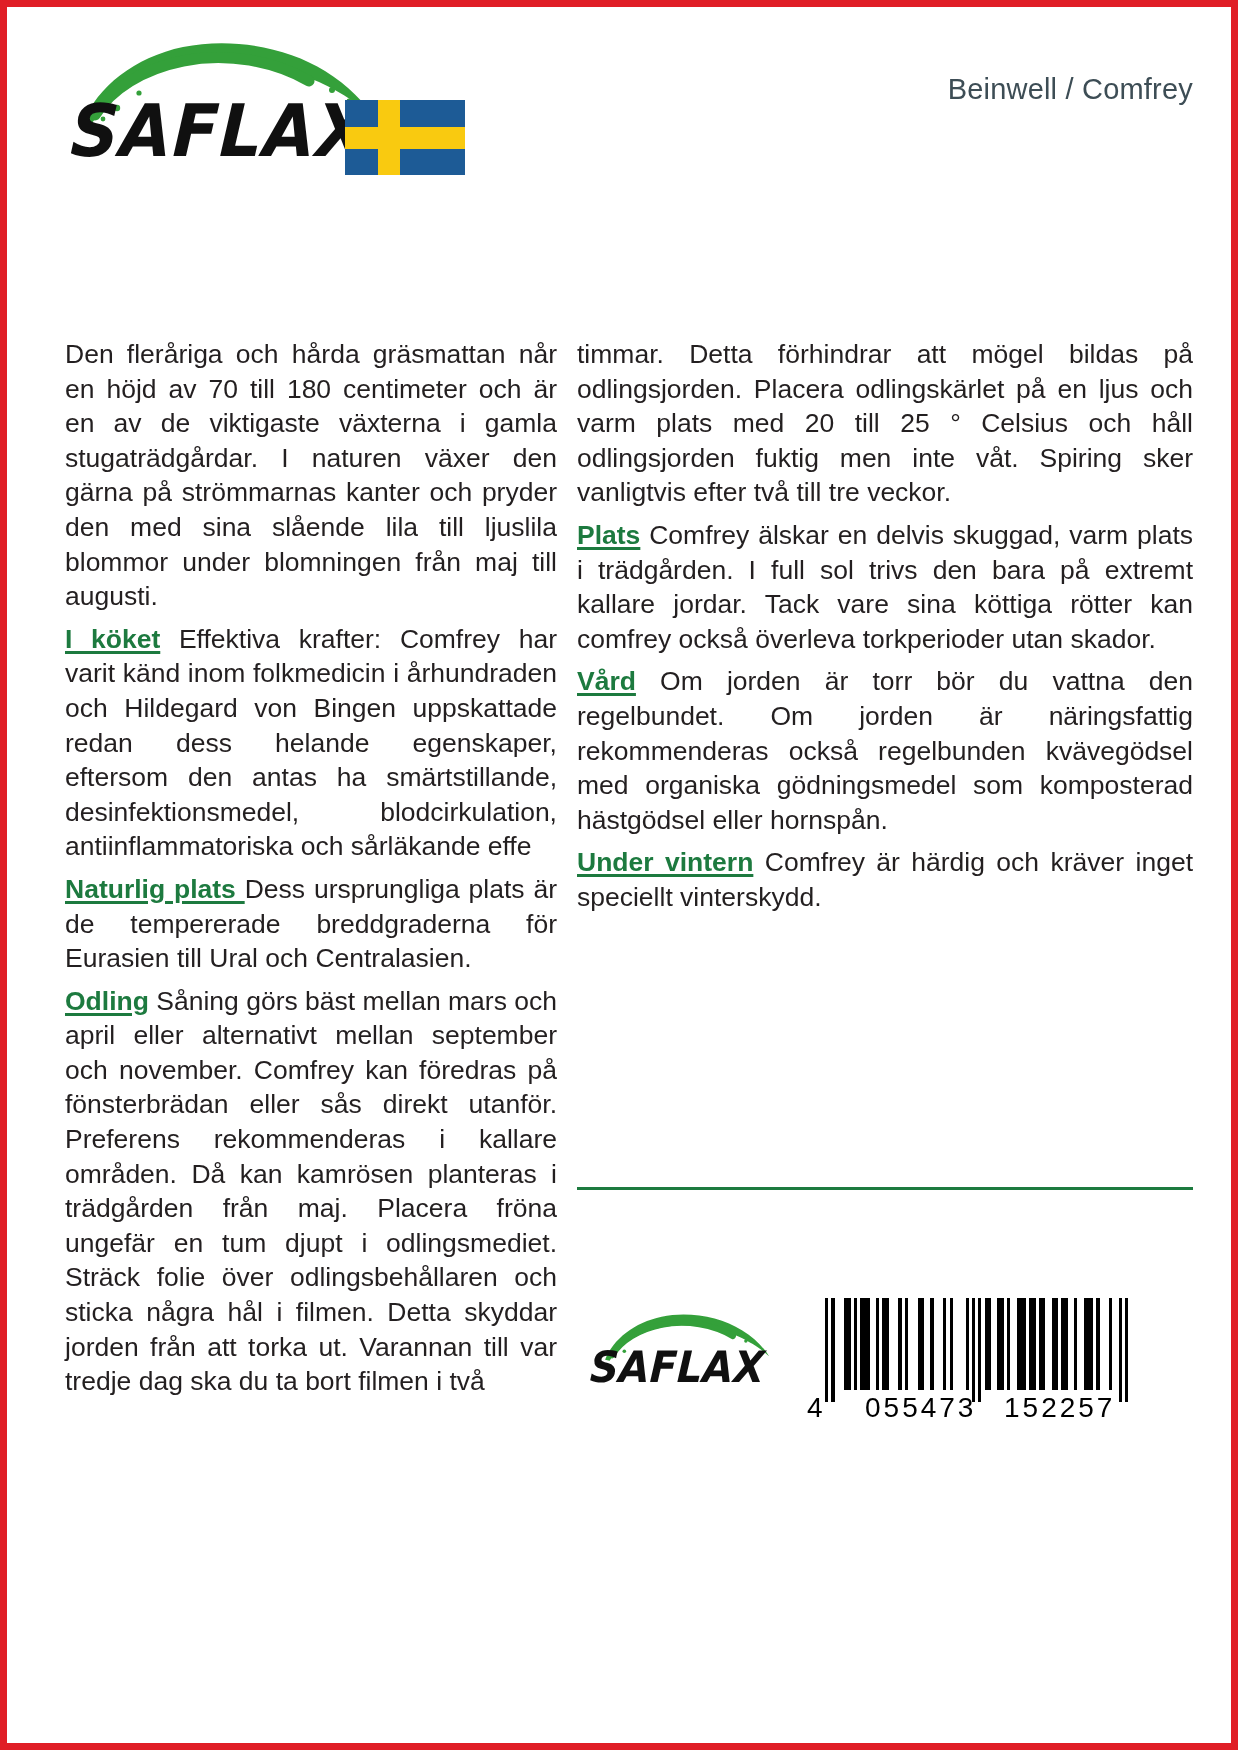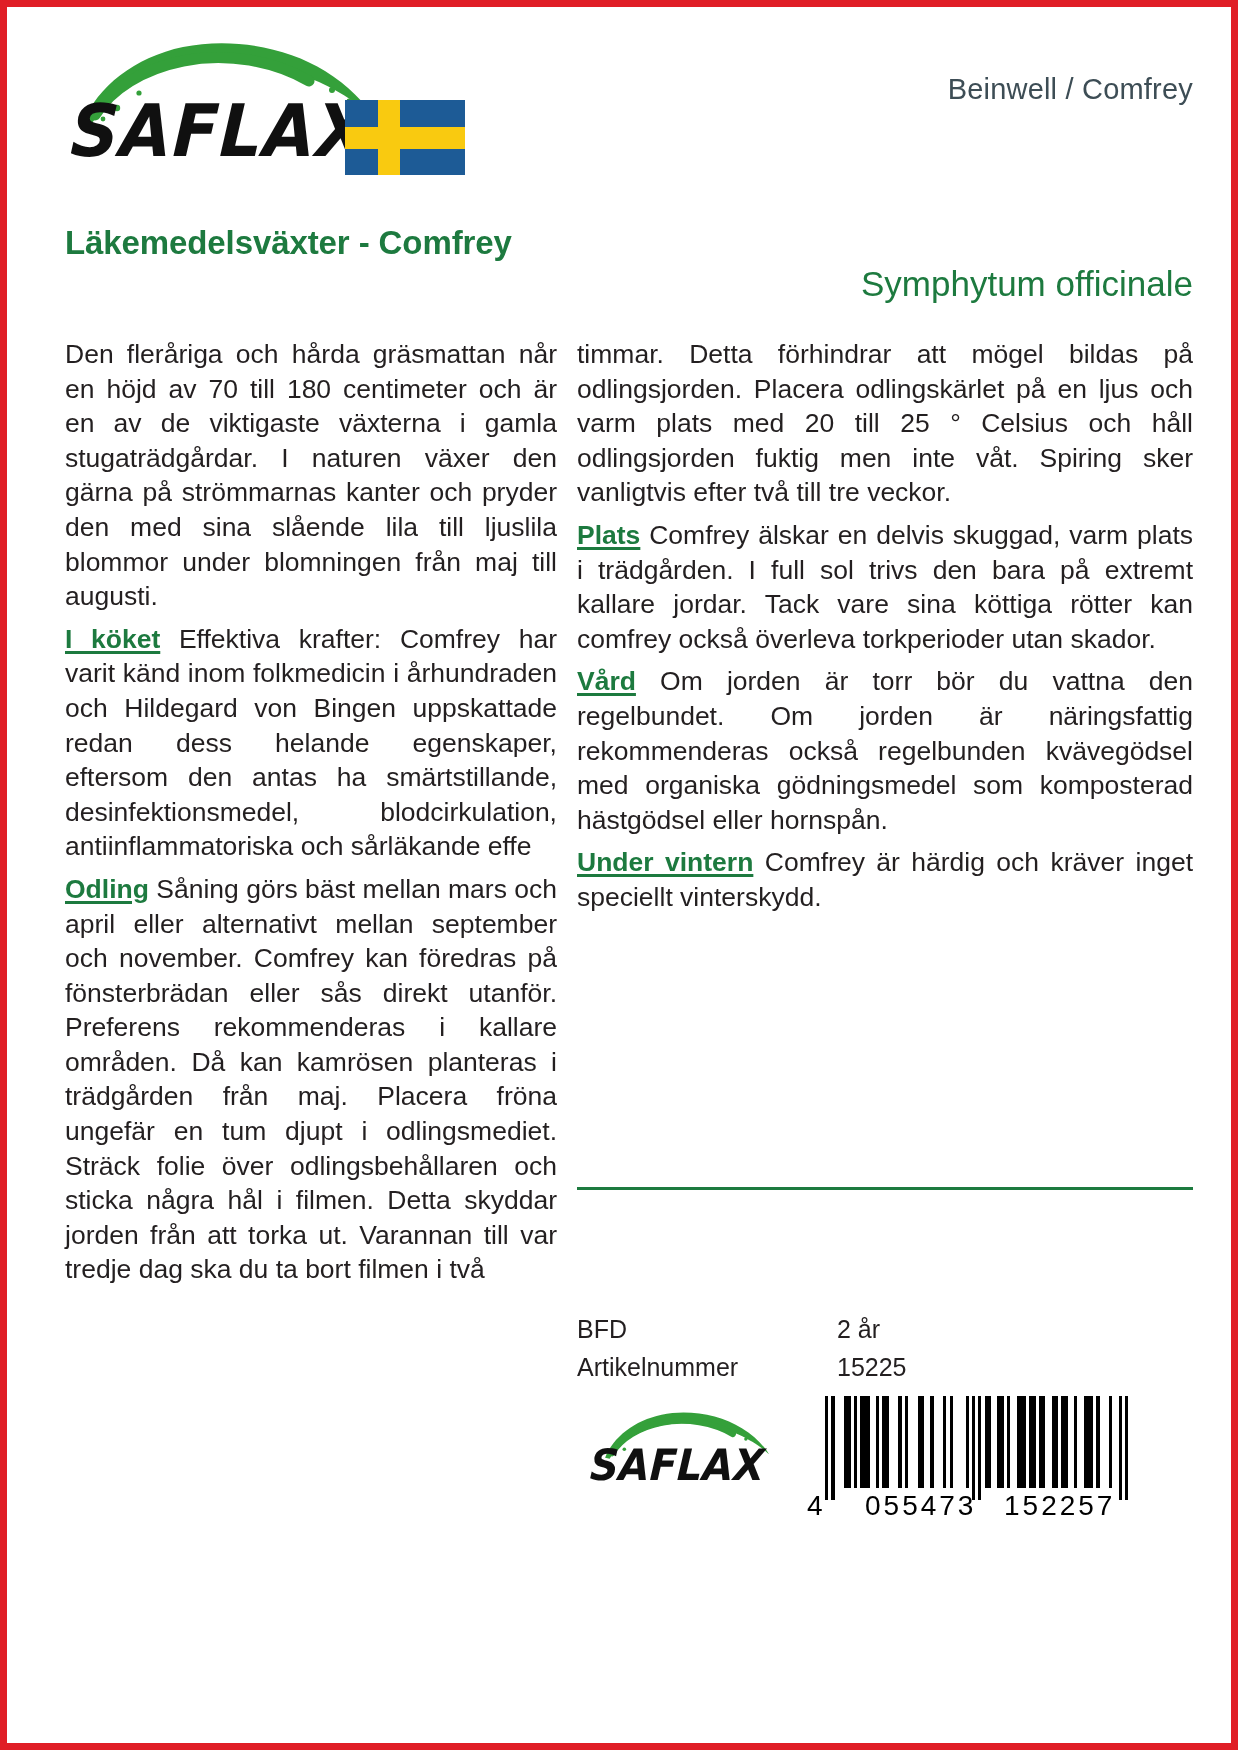--- a/index.html
+++ b/index.html
@@ -298,33 +298,32 @@
     </div>
 
     <div class="flag">
       <div class="cross-v"></div>
       <div class="cross-h"></div>
     </div>
 
     <div class="header-name">Beinwell / Comfrey</div>
   </div>
 
-  <div class="title-row">
-    <div class="main-title">Läkemedelsväxter - Comfrey</div>
-    <div class="latin-name">Symphytum officinale</div>
-  </div>
 
   <div class="columns">
 
     <div class="col col-left">
       <p class="body">
         <span class="hd"></span><span>Den fleråriga och hårda gräsmattan når en höjd av 70 till 180 centimeter och är en av de viktigaste växterna i gamla stugaträdgårdar. I naturen växer den gärna på strömmarnas kanter och pryder den med sina slående lila till ljuslila blommor under blomningen från maj till augusti.</span>
       </p>
       <p class="body">
         <span class="hd">I köket</span><span> Effektiva krafter: Comfrey har varit känd inom folkmedicin i århundraden och Hildegard von Bingen uppskattade redan dess helande egenskaper, eftersom den antas ha smärtstillande, desinfektionsmedel, blodcirkulation, antiinflammatoriska och sårläkande effe</span>
+      </p>
+      <p class="body">
+        <span class="hd">Naturlig plats </span><span>Dess ursprungliga plats är de tempererade breddgraderna för Eurasien till Ural och Centralasien.</span>
       </p>
       <p class="body">
         <span class="hd">Odling</span><span> Såning görs bäst mellan mars och april eller alternativt mellan september och november. Comfrey kan föredras på fönsterbrädan eller sås direkt utanför. Preferens rekommenderas i kallare områden. Då kan kamrösen planteras i trädgården från maj. Placera fröna ungefär en tum djupt i odlingsmediet. Sträck folie över odlingsbehållaren och sticka några hål i filmen. Detta skyddar jorden från att torka ut. Varannan till var tredje dag ska du ta bort filmen i två</span>
       </p>
     </div>
 
     <div class="col col-right">
       <p class="body">
         <span class="hd"></span><span>timmar. Detta förhindrar att mögel bildas på odlingsjorden. Placera odlingskärlet på en ljus och varm plats med 20 till 25 ° Celsius och håll odlingsjorden fuktig men inte våt. Spiring sker vanligtvis efter två till tre veckor.</span>
       </p>
@@ -334,30 +333,20 @@
       <p class="body">
         <span class="hd">Vård</span><span> Om jorden är torr bör du vattna den regelbundet. Om jorden är näringsfattig rekommenderas också regelbunden kvävegödsel med organiska gödningsmedel som komposterad hästgödsel eller hornspån.</span>
       </p>
       <p class="body">
         <span class="hd">Under vintern</span><span> Comfrey är härdig och kräver inget speciellt vinterskydd.</span>
       </p>
 
       <div class="bottom">
         <div class="rule"></div>
 
-        <div class="meta">
-          <div class="meta-row">
-            <span class="meta-label">BFD</span>
-            <span class="meta-value">2 år</span>
-          </div>
-          <div class="meta-row">
-            <span class="meta-label">Artikelnummer</span>
-            <span class="meta-value">15225</span>
-          </div>
-        </div>
 
         <div class="footer-brand">
           <div class="mini-logo">
             <svg class="mini-arc" viewBox="0 0 300 92">
               <path d="M6 88 C20 52, 58 22, 106 12 C154 2, 210 12, 248 36 C272 51, 288 68, 296 82
                        C286 72, 266 58, 242 47 C204 30, 154 22, 110 30 C66 38, 32 60, 14 90 Z" fill="#34a03a"></path>
               <path d="M18 80 C34 54, 66 34, 106 26 C150 17, 198 26, 232 46" stroke="#34a03a" stroke-width="11" fill="none" stroke-linecap="round"></path>
               <circle cx="40" cy="73" r="3.2" fill="#34a03a"></circle>
               <circle cx="255" cy="55" r="3" fill="#34a03a"></circle>
             </svg>

